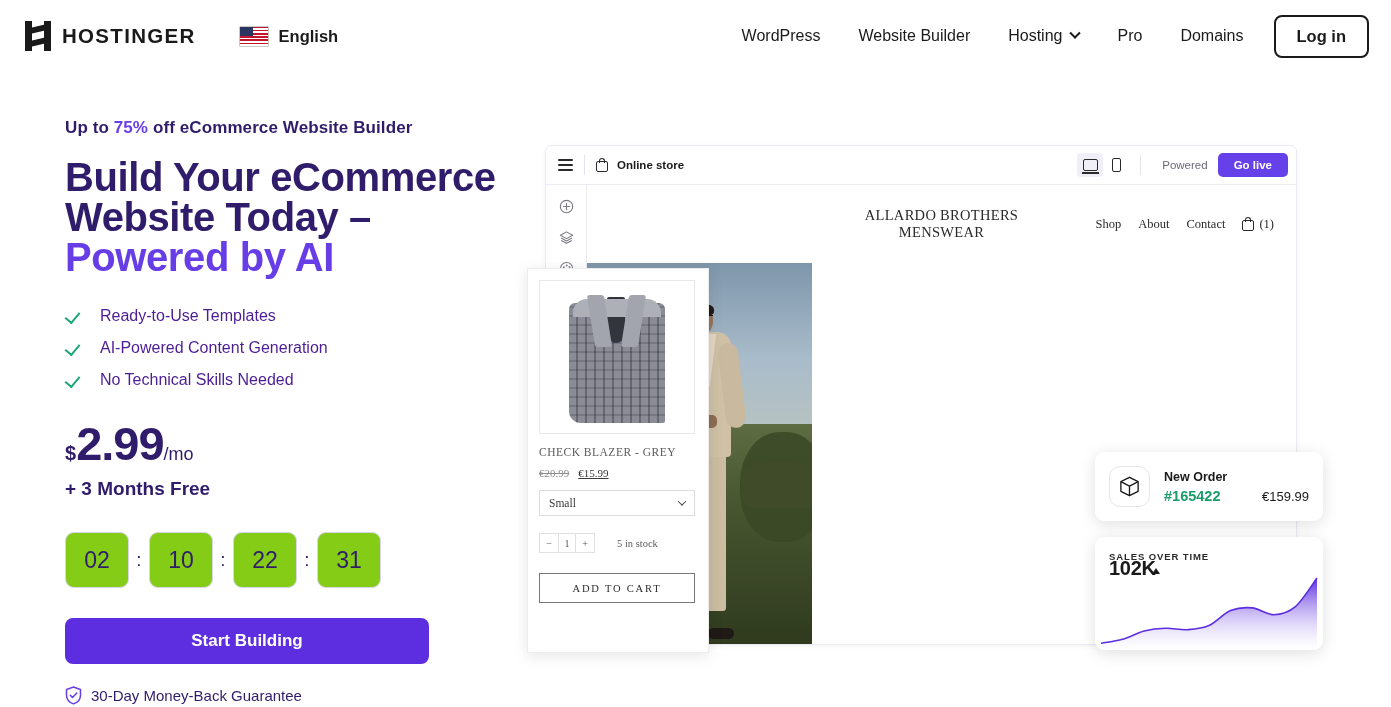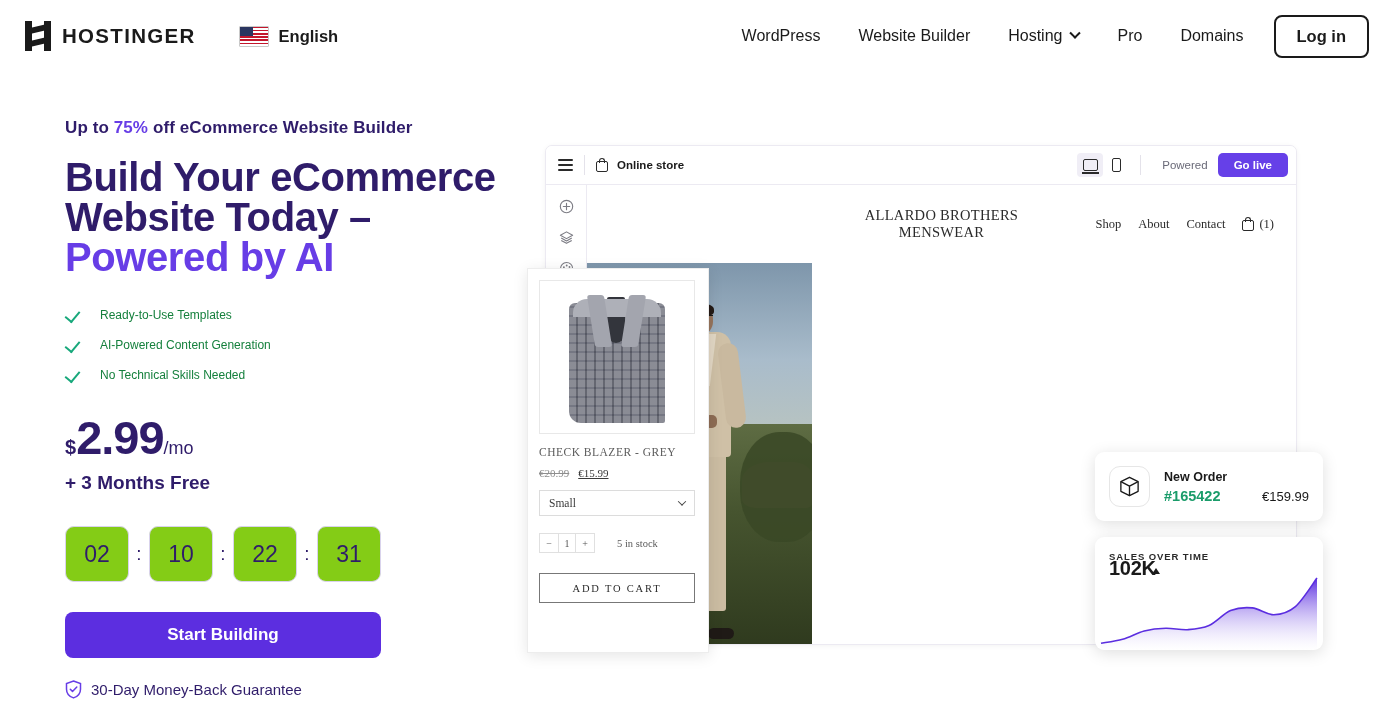--- a/index.html
+++ b/index.html
@@ -69,38 +69,38 @@
   .h1 .ai { color: #673de6; display: block; }
 
   .features { margin-top: 30px; }
   .feat { display: flex; align-items: center; margin-bottom: 14px; }
   .check { width: 16px; height: 16px; position: relative; flex: none; }
   .check::after {
     content: ""; position: absolute; left: 3px; top: 1px; width: 7px; height: 12px;
     border-right: 2.6px solid #18a87b; border-bottom: 2.6px solid #18a87b;
     transform: rotate(40deg);
   }
-  .feat-label { margin-left: 19px; font-size: 12px; color: #15803d; }
+  .feat-label { margin-left: 19px; font-size: 16px; color: #4c1d95; }
 
   .price-row { margin-top: 31px; display: flex; align-items: baseline; }
   .cur { font-size: 20px; font-weight: bold; color: #2f1c6a; }
   .amount { font-size: 47px; font-weight: bold; color: #2f1c6a; letter-spacing: -1px; line-height: 1; }
   .per { font-size: 18px; color: #2f1c6a; font-weight: 500; }
   .bonus { margin-top: 11px; font-size: 19px; font-weight: bold; color: #2f1c6a; }
 
   .timer { margin-top: 32px; display: flex; align-items: center; }
   .tbox {
     width: 64px; height: 56px; border: 1.6px solid #d9d3ec; border-radius: 9px;
     display: flex; align-items: center; justify-content: center;
     font-size: 23px; color: #2f1c6a; background: #84cc16;
   }
   .colon { width: 20px; text-align: center; font-size: 19px; color: #2f1c6a; }
 
   .cta {
-    margin-top: 30px; width: 316px; height: 46px; background: #5c2ee0;
+    margin-top: 30px; width: 364px; height: 46px; background: #5c2ee0;
     border: none; border-radius: 8px; color: #fff; font-size: 17px; font-weight: bold;
     cursor: pointer; font-family: "Liberation Sans", sans-serif;
   }
   .guarantee { margin-top: 22px; display: flex; align-items: center; }
   .guarantee-label { margin-left: 9px; font-size: 15px; color: #2f1c6a; }
 
   
   .mock { position: absolute; left: 545px; top: 145px; width: 752px; height: 500px; }
   .editor {
     position: absolute; left: 0; top: 0; width: 752px; height: 500px; background: #fff;

